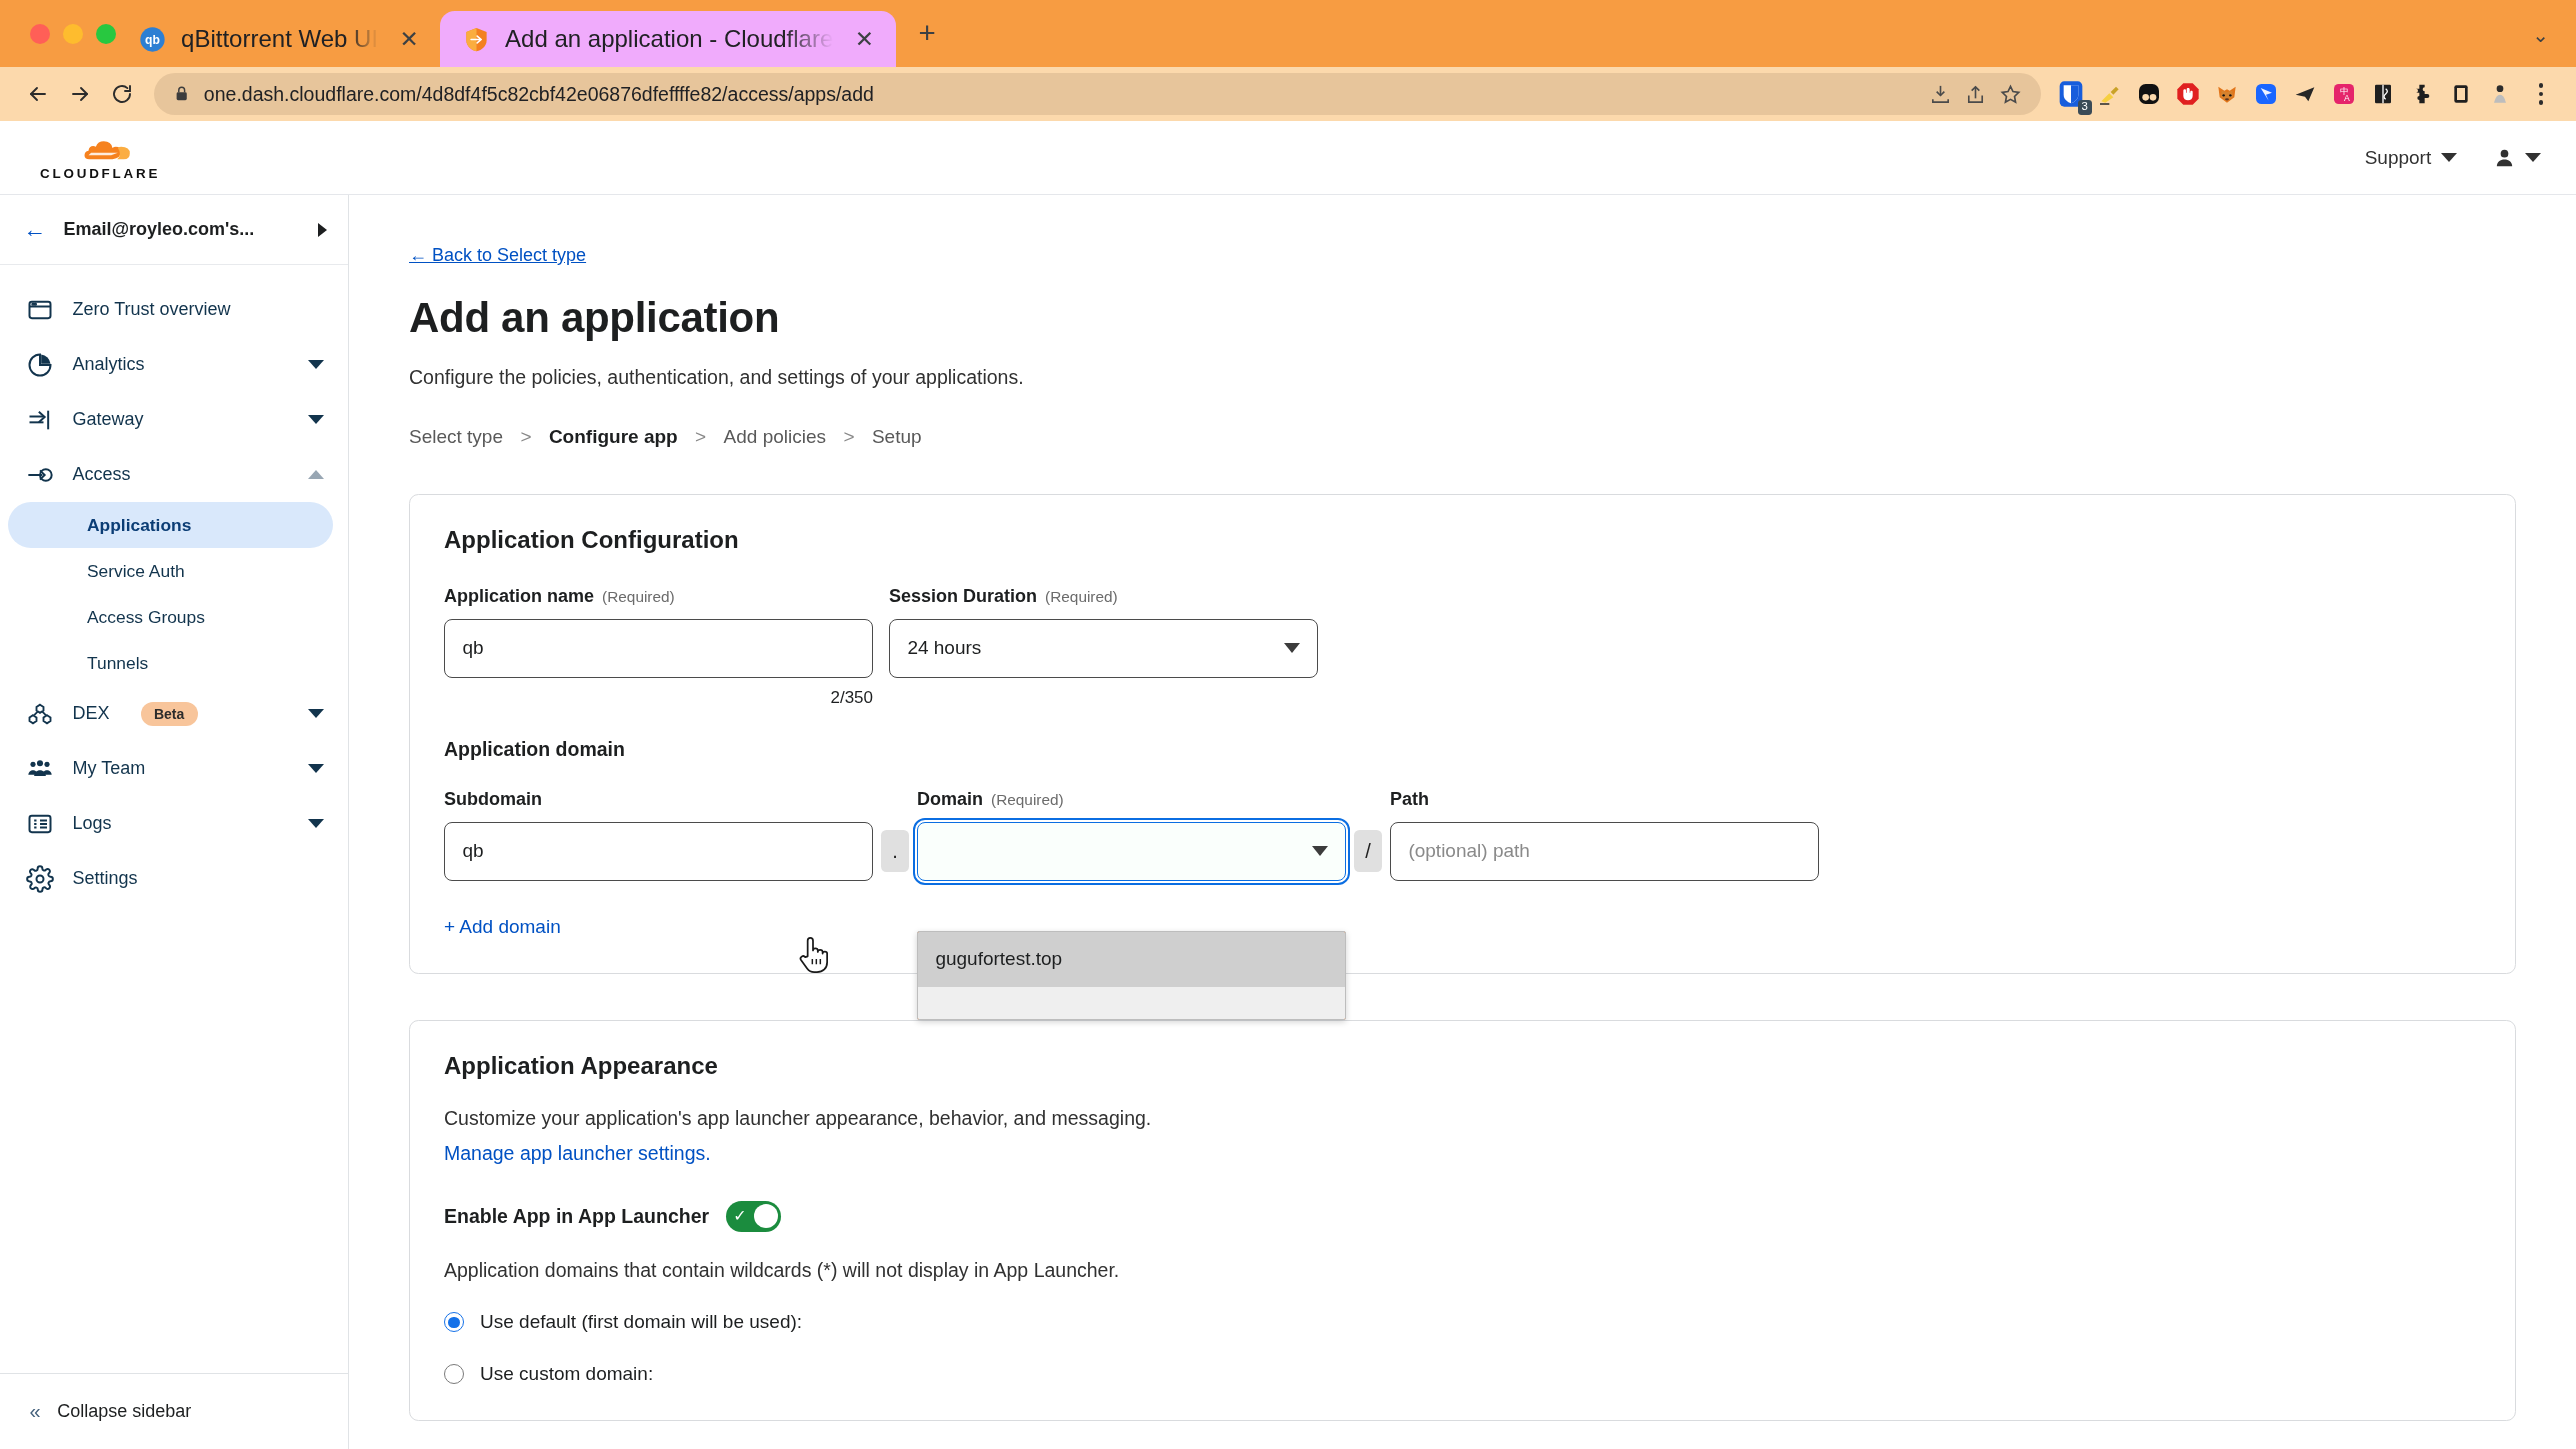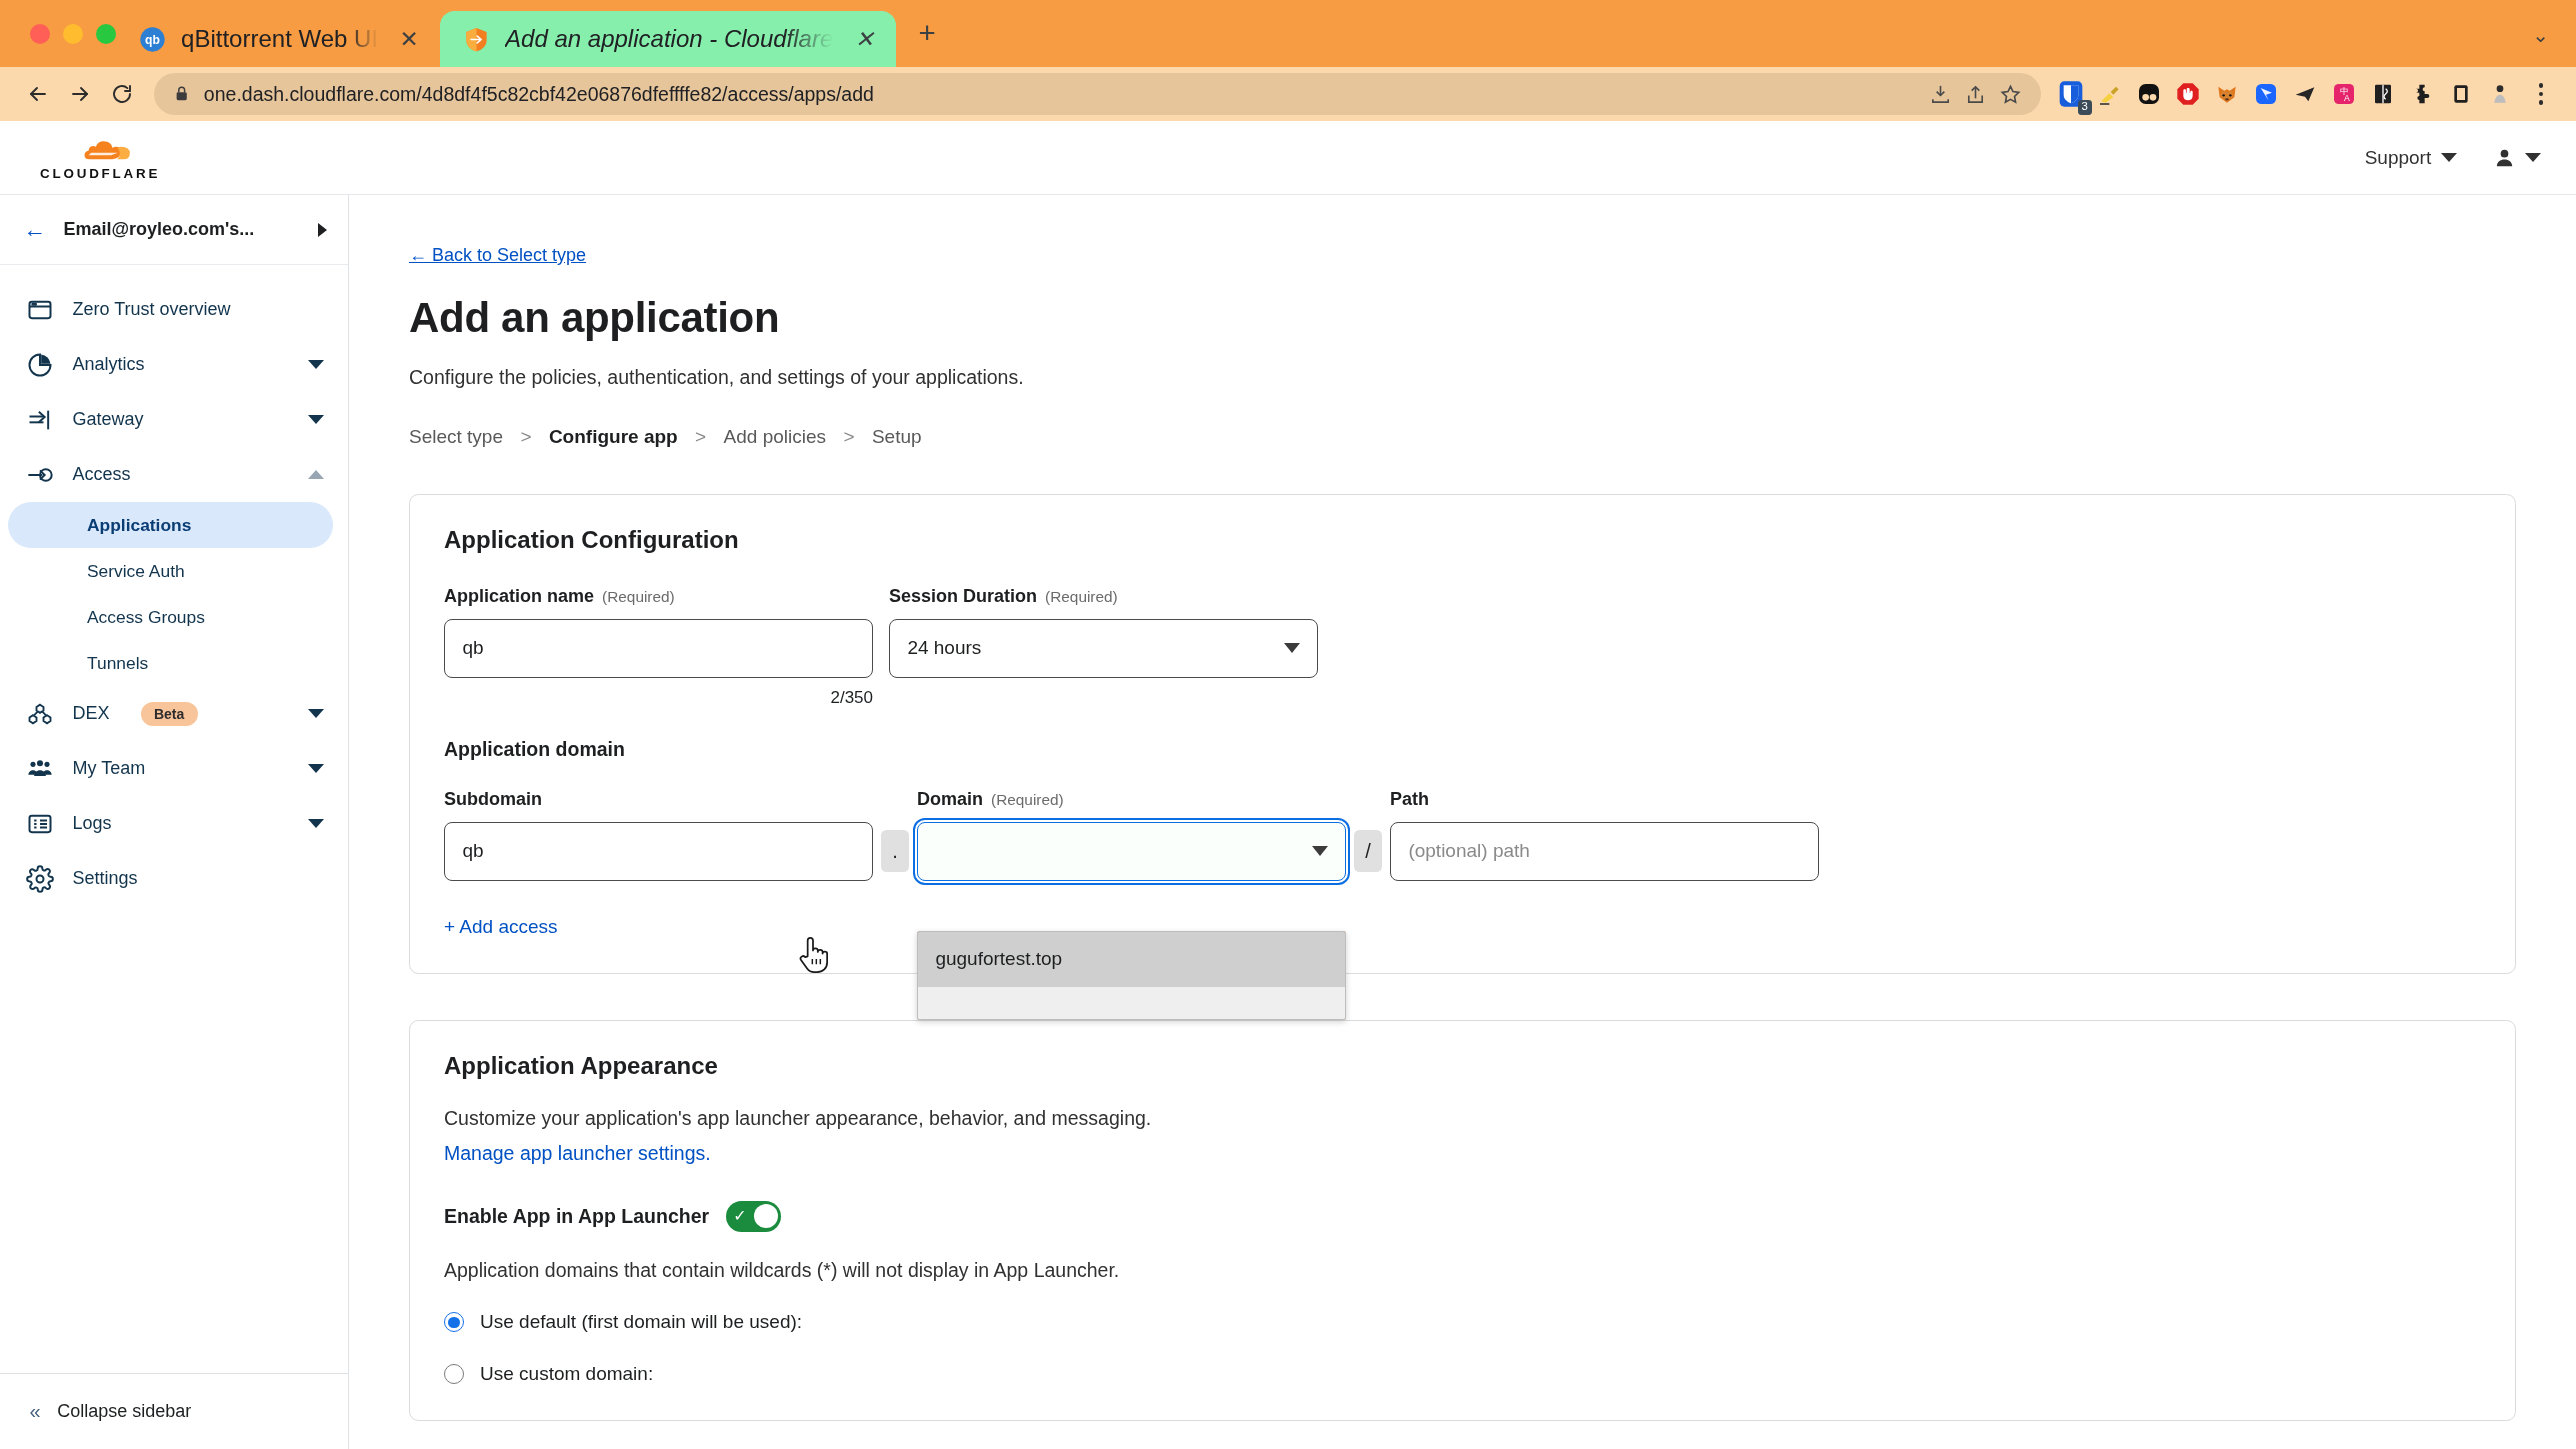--- a/index.html
+++ b/index.html
@@ -22,21 +22,21 @@
   .dot.red { background: #ff5f57; }
   .dot.yellow { background: #febc2e; }
   .dot.green { background: #28c840; }
 
   .tab {
     height: 56px; display: flex; align-items: center;
     gap: 14.8px; padding: 0 14.8px 0 23px; border-radius: 14.8px 14.8px 0 0;
     position: relative; min-width: 0;
   }
   .tab.inactive { background: transparent; }
-  .tab.active { background: #86efac; font-style: italic; }
+  .tab.active { background: #f0abfc; }
   .tab-fav { width: 27px; height: 27px; flex: none; display:block; }
   .tab-title {
     font-size: 24px; color: #202124; white-space: nowrap;
     overflow: hidden; text-overflow: clip; max-width: 349px;
     -webkit-mask-image: linear-gradient(to right, #000 85%, transparent 100%);
     mask-image: linear-gradient(to right, #000 85%, transparent 100%);
   }
   .tab.inactive .tab-title { max-width: 295px; }
   .tab-close {
     font-size: 23px; color: #3c4043; line-height: 1;
@@ -614,21 +614,21 @@
 
               <div style="width:429px;">
                 <div class="field-label">Path</div>
                 <div class="inp placeholder" style="margin-top:12px;">
                   <span>(optional) path</span>
                 </div>
               </div>
             </div>
 
             <div style="margin-top:35px;">
-              <a class="link" style="font-size:19px;">+ Add access</a>
+              <a class="link" style="font-size:19px;">+ Add domain</a>
             </div>
           </div>
 
           
           <div class="card">
             <div class="card-title">Application Appearance</div>
             <div class="appear-desc">Customize your application's app launcher appearance, behavior, and messaging.</div>
             <div style="margin-top:12px;">
               <a class="link">Manage app launcher settings.</a>
             </div>

